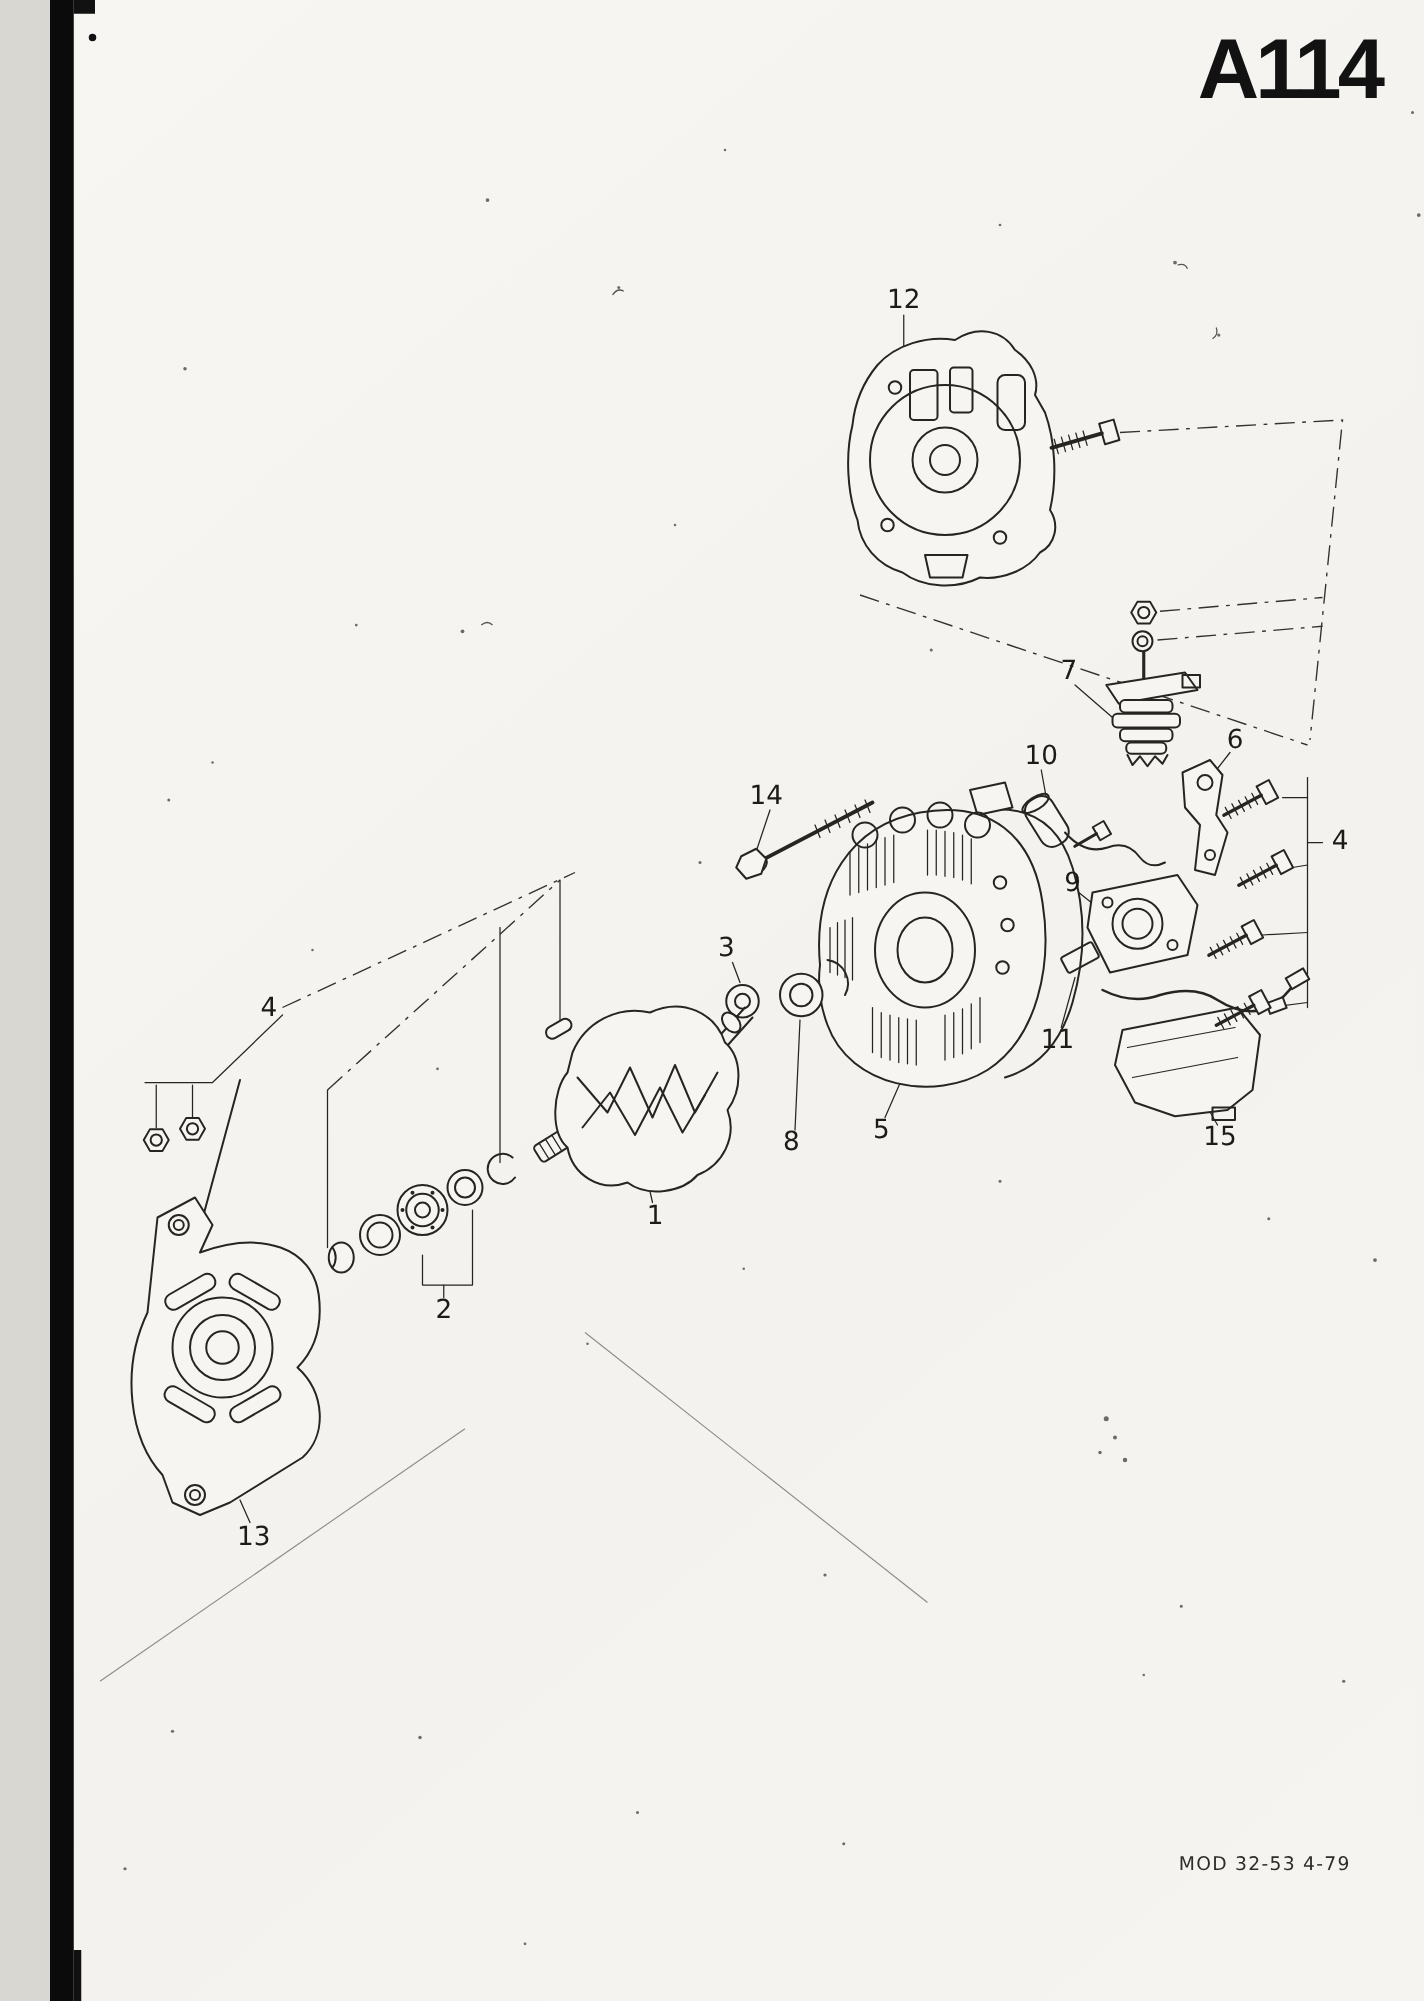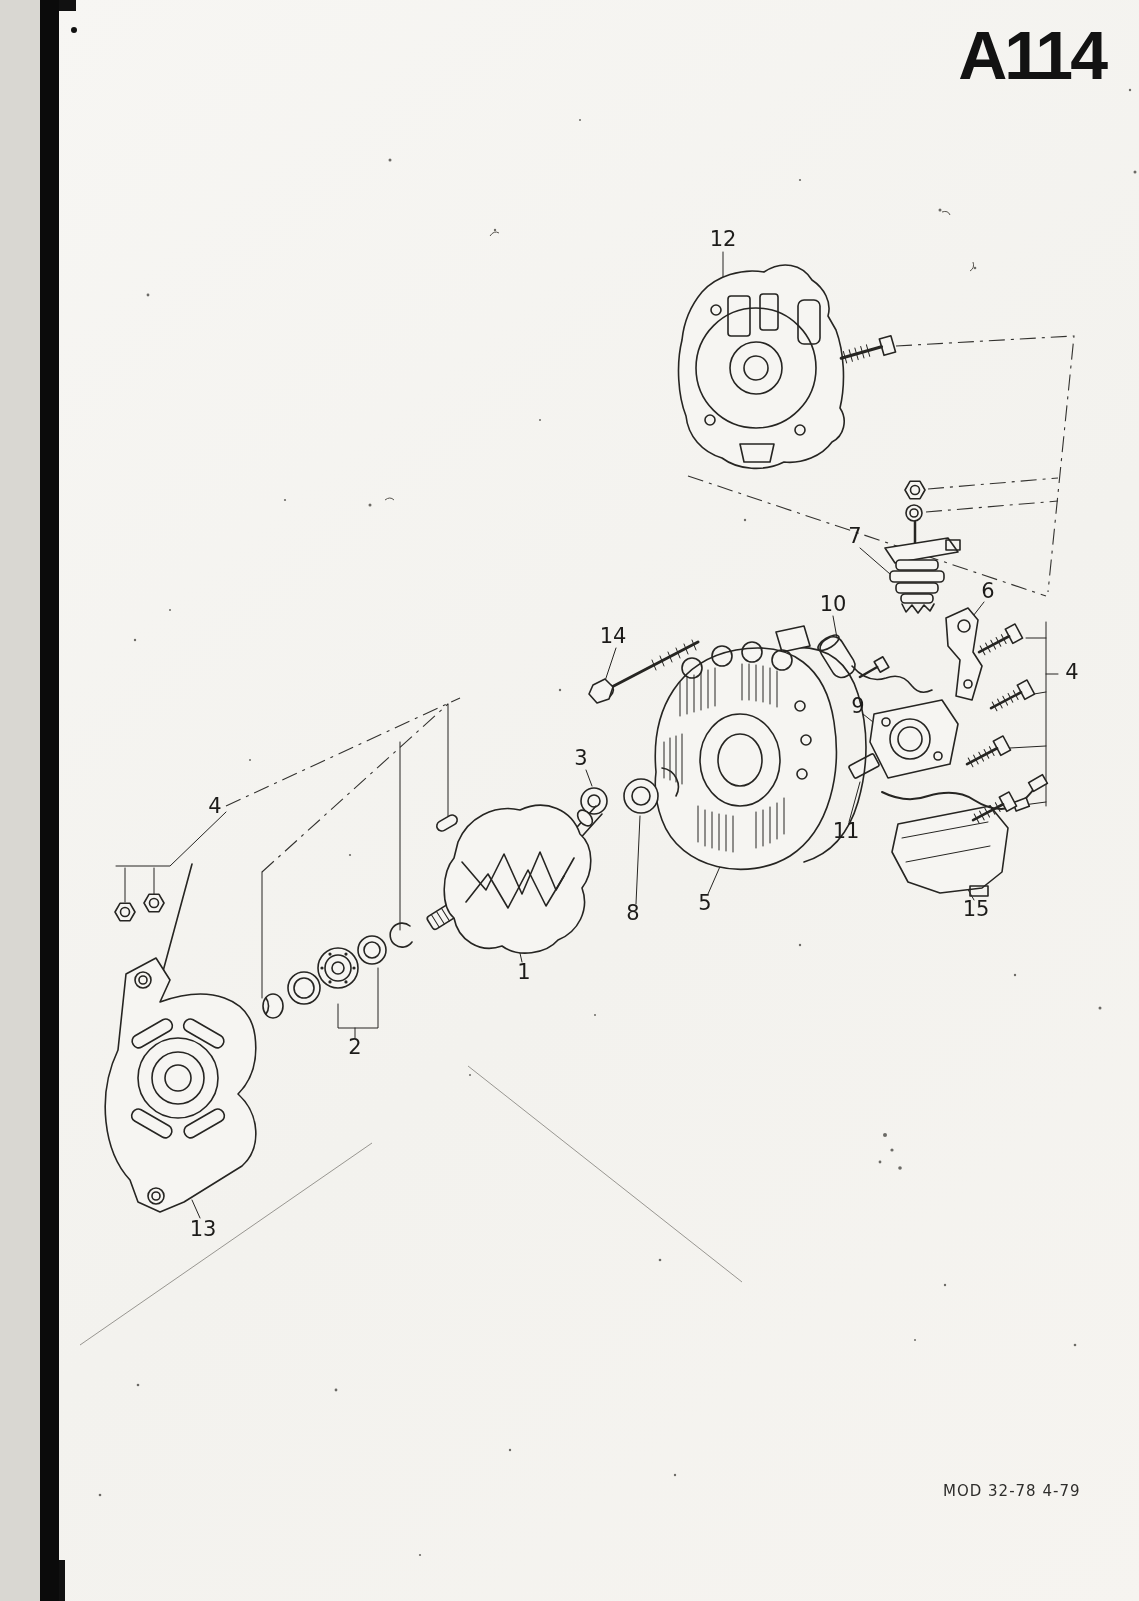--- a/index.html
+++ b/index.html
@@ -361,15 +361,15 @@
       <circle cx="875" cy="1340" r="1"></circle>
     </g>
     <g stroke="#57544e" stroke-width="1" fill="none">
       <path d="M 450,236 q 4,-6 9,-3"></path>
       <path d="M 902,212 q 6,-2 8,3"></path>
       <path d="M 933,262 q 2,6 -3,9"></path>
       <path d="M 345,500 q 5,-4 9,0"></path>
     </g>
   </svg>
 
-  <div class="footer-note">MOD 32-78  4-79</div>
+  <div class="footer-note">MOD 32-53  4-79</div>
 
 </div>
 
 </body></html>

